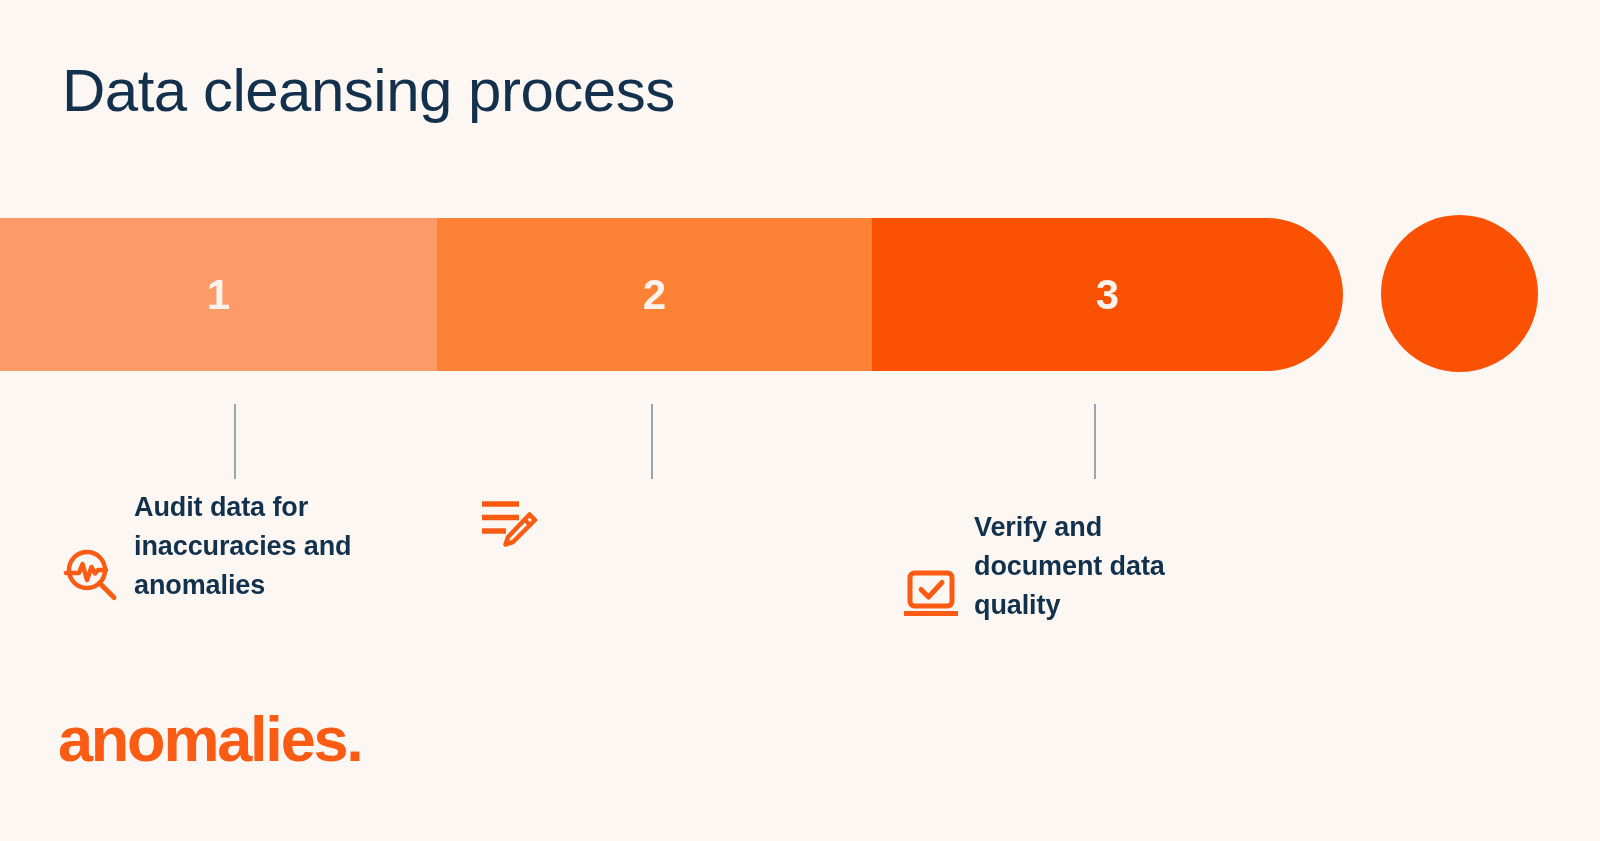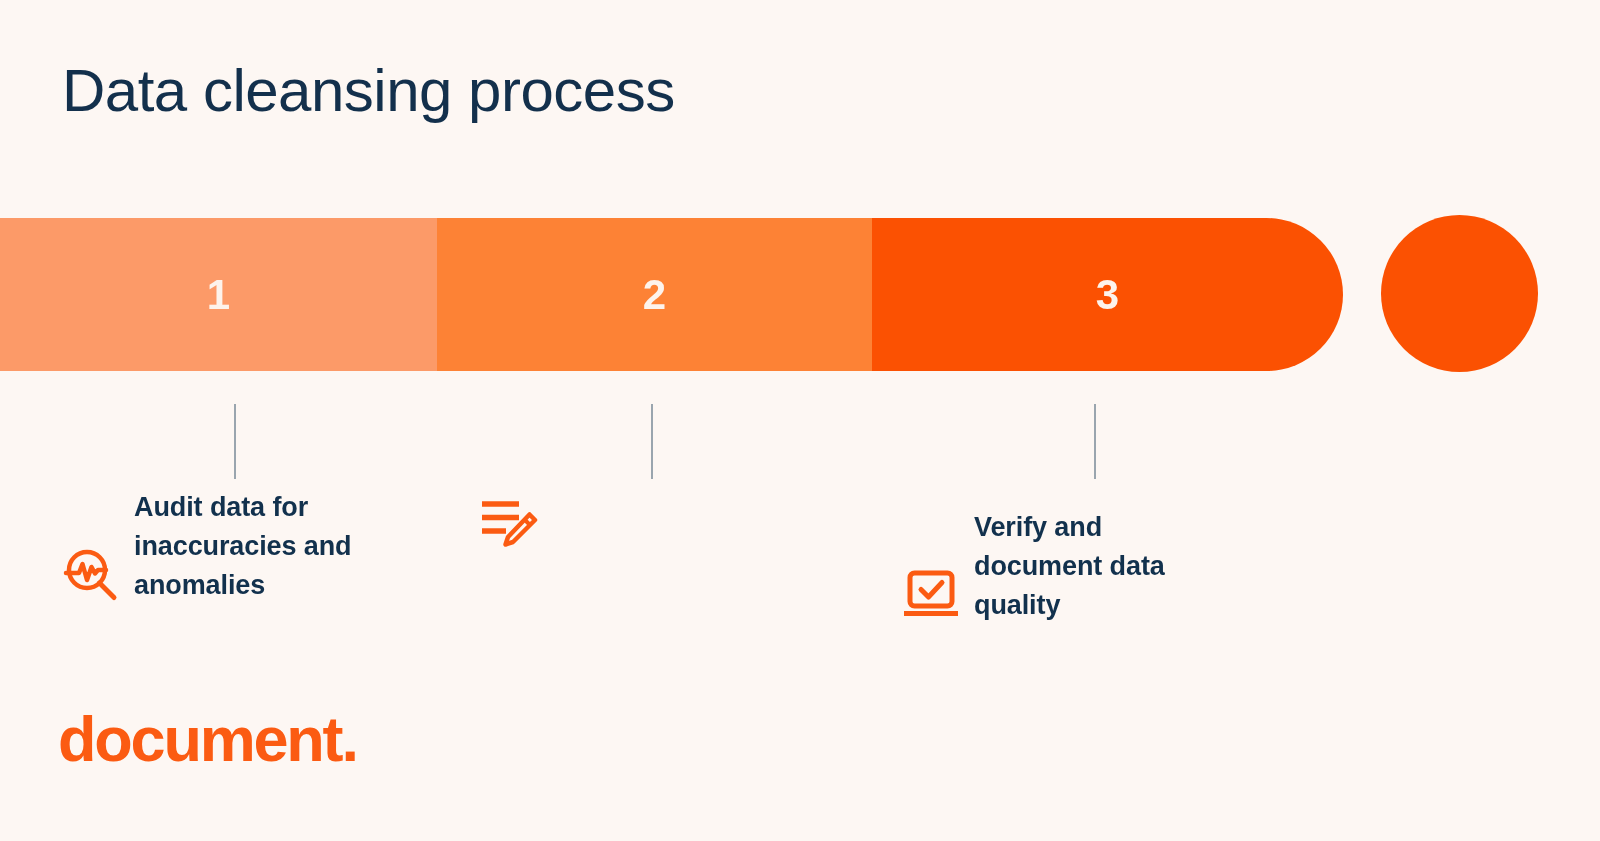--- a/index.html
+++ b/index.html
@@ -177,15 +177,15 @@
     <span class="step-icon">
       <svg viewBox="0 0 62 62" xmlns="http://www.w3.org/2000/svg">
         <rect x="10" y="10" width="42" height="33" rx="4.5" ry="4.5" fill="none" stroke="#FB5B12" stroke-width="5"></rect>
         <path d="M21 26.5 L28.5 34 L42 19.5" fill="none" stroke="#FB5B12" stroke-width="5" stroke-linecap="round" stroke-linejoin="round"></path>
         <line x1="4" y1="50.5" x2="58" y2="50.5" stroke="#FB5B12" stroke-width="5" stroke-linecap="butt"></line>
       </svg>
     </span>
     <span class="step-caption">Verify and document data quality</span>
   </div>
 
-  <div id="brand-logo">document.</div>
+  <div id="brand-logo">anomalies.</div>
 
 </div>
 
 </body></html>

